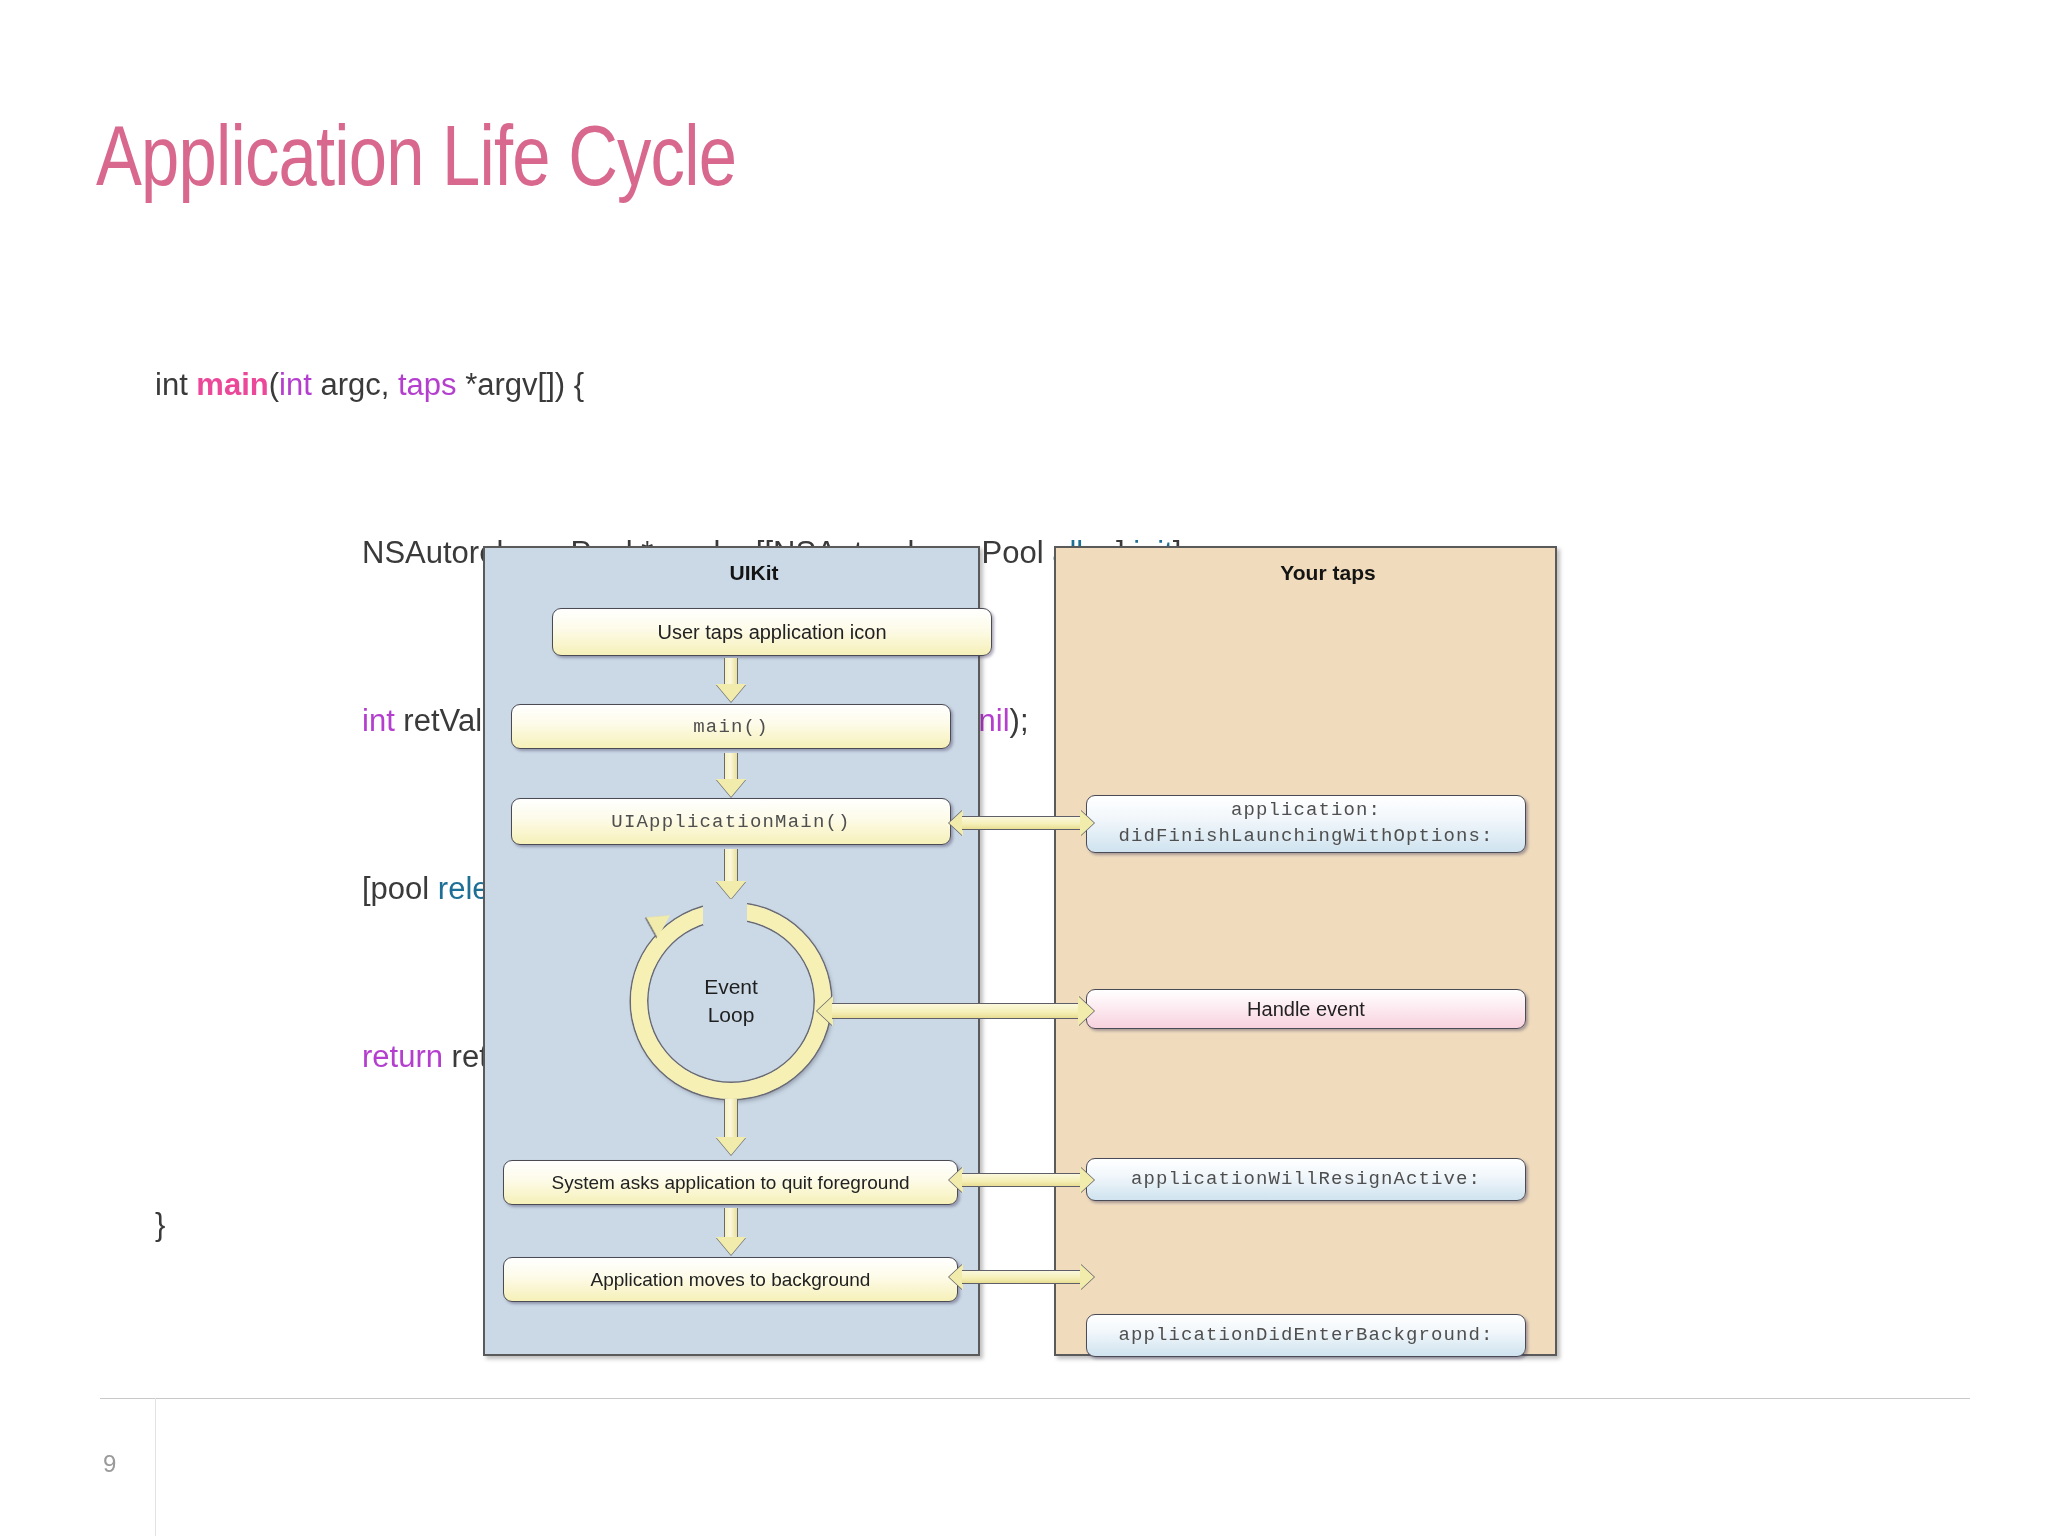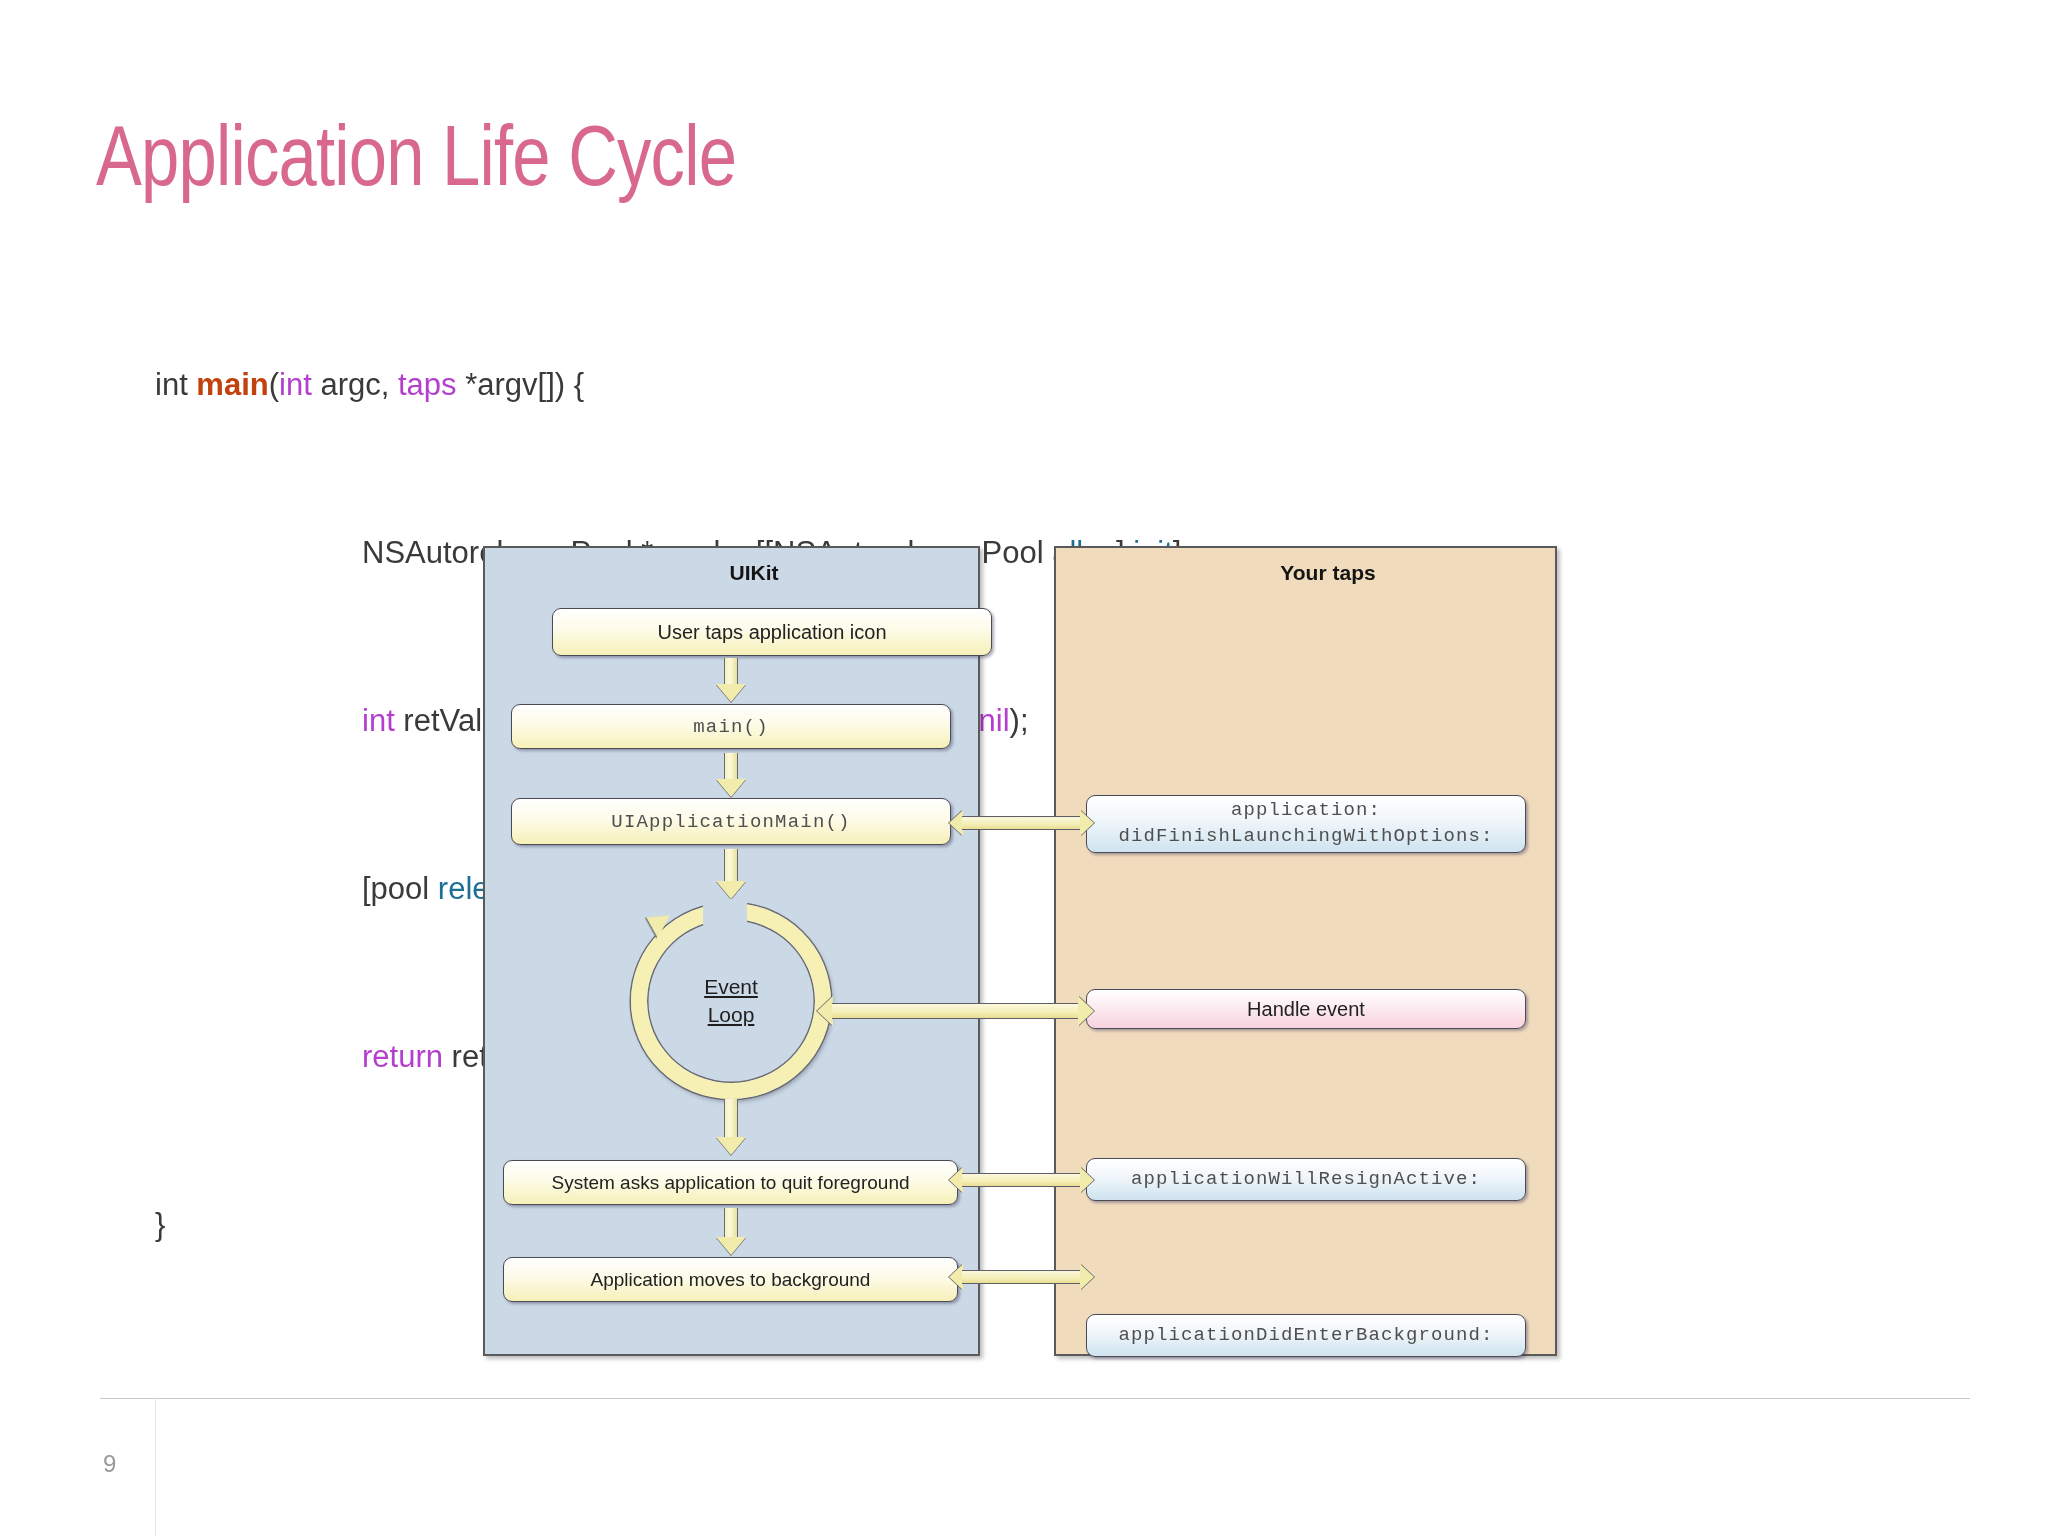--- a/index.html
+++ b/index.html
@@ -40,21 +40,21 @@
     font-family: "Liberation Sans", sans-serif;
     font-size: 31px;
     line-height: 42px;
     color: #3a3a3a;
     white-space: pre;
   }
   .code-line { white-space: pre; }
   .ind { display: inline-block; width: 207px; }
   .kw   { color: #b43fce; }
   .fn   { color: #1d6f96; }
-  .bold { font-weight: bold; color: #c2410c; }
+  .bold { font-weight: bold; color: #ec4899; }
 
   
   .diagram {
     position: absolute;
     left: 483px;
     top: 546px;
     width: 1074px;
     height: 810px;
   }
   .col {
@@ -228,21 +228,20 @@
     position: absolute;
     inset: 0;
     display: flex;
     flex-direction: column;
     align-items: center;
     justify-content: center;
     font-size: 21px;
     color: #1f1f1f;
     line-height: 1.35;
     font-family: "Liberation Sans", sans-serif;
-    text-decoration: underline;
   }
 
   
   .footer-rule {
     position: absolute;
     left: 100px;
     top: 1398px;
     width: 1870px;
     height: 1px;
     background: #c9c9c9;

